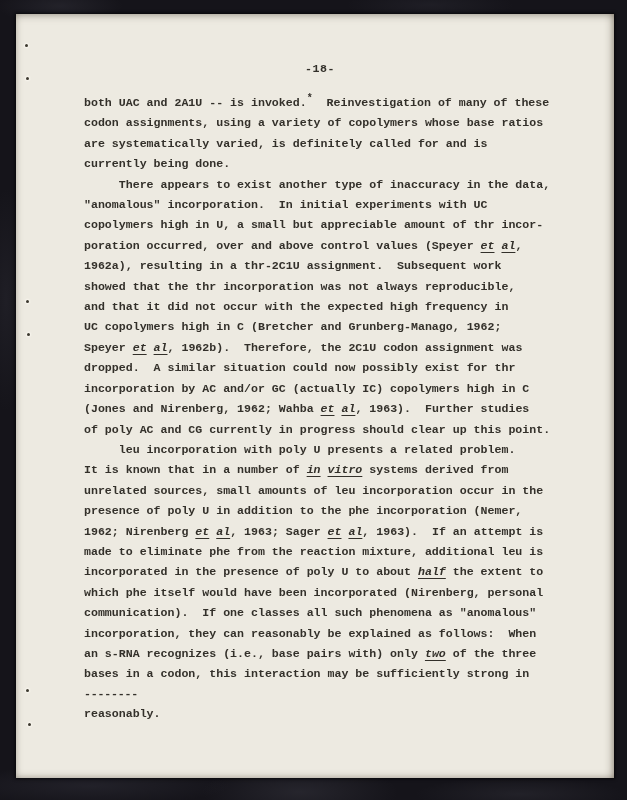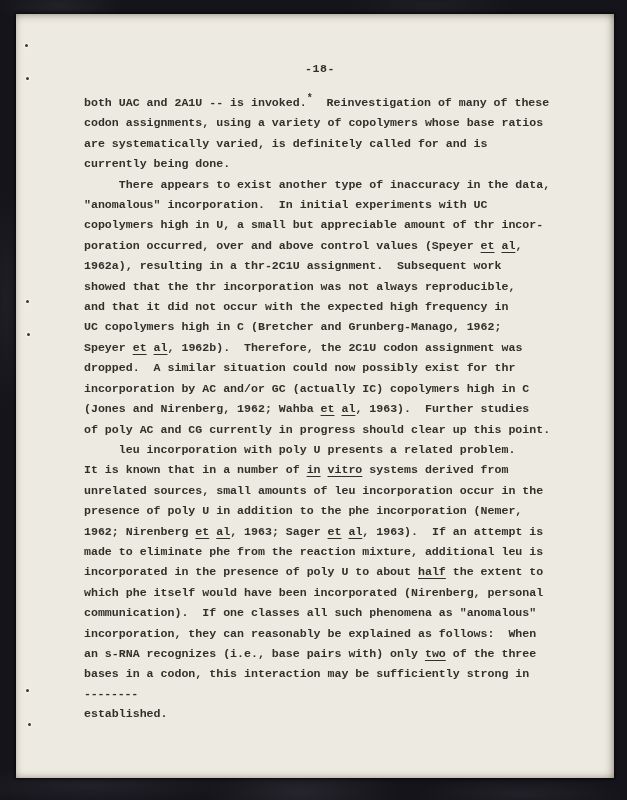--- a/index.html
+++ b/index.html
@@ -36,36 +36,36 @@
   }
   .footnote-text{
     position:absolute;left:68px;top:692px;
     font-size:11.6px;line-height:16px;font-weight:600;white-space:pre;
   }
   .separator{
     position:absolute;left:68px;top:670px;
     font-size:11.6px;line-height:20.4px;font-weight:700;letter-spacing:-.2px;white-space:pre;
   }
   .ln{white-space:pre;}
-  .ln .u{text-decoration:underline;text-underline-offset:3px;text-decoration-thickness:1px;}
+  .ln .u{text-decoration:underline;text-underline-offset:3px;text-decoration-thickness:1px;font-style:italic;}
   .ln .sup{display:inline-block;vertical-align:5px;font-size:10px;line-height:0;}
   .speck{
     position:absolute;width:3px;height:3px;border-radius:50%;
     background:#3c392f;
     box-shadow:0 0 2px 1px rgba(252,250,242,.8);
   }
 </style>
 </head>
 <body>
 
 <div class="paper">
   <div class="page-number">-18-</div>
   <div class="body-text" id="body-lines"><div class="ln"><span>both UAC and 2A1U -- is invoked.</span><span class="sup">*</span><span>  Reinvestigation of many of these</span></div><div class="ln"><span>codon assignments, using a variety of copolymers whose base ratios</span></div><div class="ln"><span>are systematically varied, is definitely called for and is</span></div><div class="ln"><span>currently being done.</span></div><div class="ln"><span>     There appears to exist another type of inaccuracy in the data,</span></div><div class="ln"><span>"anomalous" incorporation.  In initial experiments with UC</span></div><div class="ln"><span>copolymers high in U, a small but appreciable amount of thr incor-</span></div><div class="ln"><span>poration occurred, over and above control values (Speyer </span><span class="u">et</span><span> </span><span class="u">al</span><span>,</span></div><div class="ln"><span>1962a), resulting in a thr-2C1U assignment.  Subsequent work</span></div><div class="ln"><span>showed that the thr incorporation was not always reproducible,</span></div><div class="ln"><span>and that it did not occur with the expected high frequency in</span></div><div class="ln"><span>UC copolymers high in C (Bretcher and Grunberg-Manago, 1962;</span></div><div class="ln"><span>Speyer </span><span class="u">et</span><span> </span><span class="u">al</span><span>, 1962b).  Therefore, the 2C1U codon assignment was</span></div><div class="ln"><span>dropped.  A similar situation could now possibly exist for thr</span></div><div class="ln"><span>incorporation by AC and/or GC (actually IC) copolymers high in C</span></div><div class="ln"><span>(Jones and Nirenberg, 1962; Wahba </span><span class="u">et</span><span> </span><span class="u">al</span><span>, 1963).  Further studies</span></div><div class="ln"><span>of poly AC and CG currently in progress should clear up this point.</span></div><div class="ln"><span>     leu incorporation with poly U presents a related problem.</span></div><div class="ln"><span>It is known that in a number of </span><span class="u">in</span><span> </span><span class="u">vitro</span><span> systems derived from</span></div><div class="ln"><span>unrelated sources, small amounts of leu incorporation occur in the</span></div><div class="ln"><span>presence of poly U in addition to the phe incorporation (Nemer,</span></div><div class="ln"><span>1962; Nirenberg </span><span class="u">et</span><span> </span><span class="u">al</span><span>, 1963; Sager </span><span class="u">et</span><span> </span><span class="u">al</span><span>, 1963).  If an attempt is</span></div><div class="ln"><span>made to eliminate phe from the reaction mixture, additional leu is</span></div><div class="ln"><span>incorporated in the presence of poly U to about </span><span class="u">half</span><span> the extent to</span></div><div class="ln"><span>which phe itself would have been incorporated (Nirenberg, personal</span></div><div class="ln"><span>communication).  If one classes all such phenomena as "anomalous"</span></div><div class="ln"><span>incorporation, they can reasonably be explained as follows:  When</span></div><div class="ln"><span>an s-RNA recognizes (i.e., base pairs with) only </span><span class="u">two</span><span> of the three</span></div><div class="ln"><span>bases in a codon, this interaction may be sufficiently strong in</span></div></div>
   <div class="separator">--------</div>
-  <div class="footnote-text" id="footnote-lines"><div class="ln"><span>established.</span></div></div>
+  <div class="footnote-text" id="footnote-lines"><div class="ln"><span>reasonably.</span></div></div>
 </div>
 <div id="speck-layer">
     <div class="speck" style="left: 25px; top: 44px;"></div>
     <div class="speck" style="left: 26px; top: 77px;"></div>
     <div class="speck" style="left: 26px; top: 300px;"></div>
     <div class="speck" style="left: 27px; top: 333px;"></div>
     <div class="speck" style="left: 26px; top: 689px;"></div>
     <div class="speck" style="left: 28px; top: 723px;"></div>
   </div>
 

